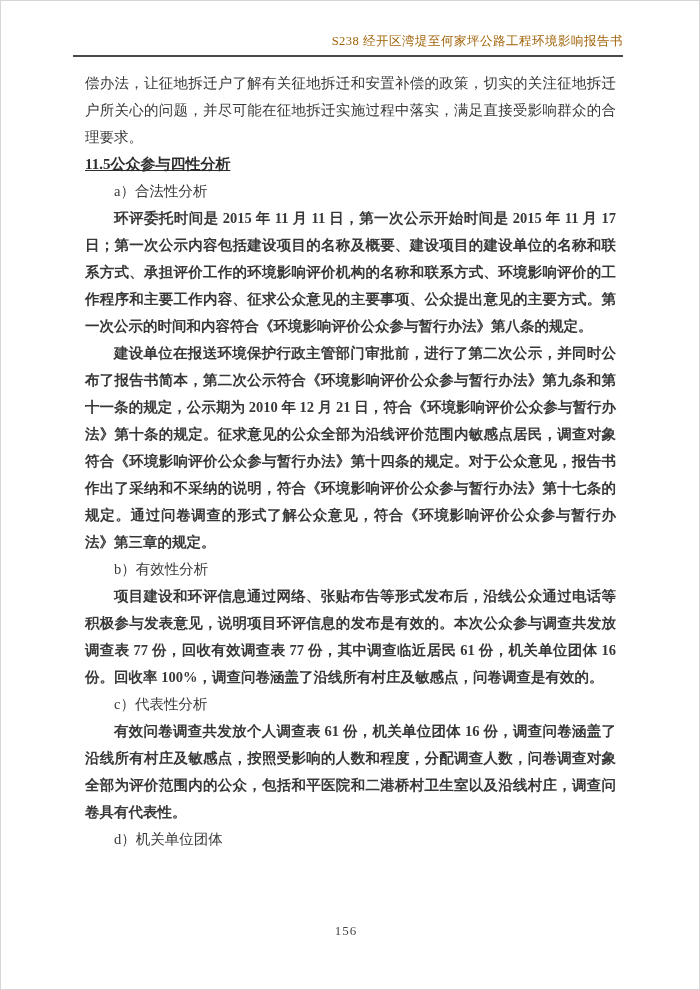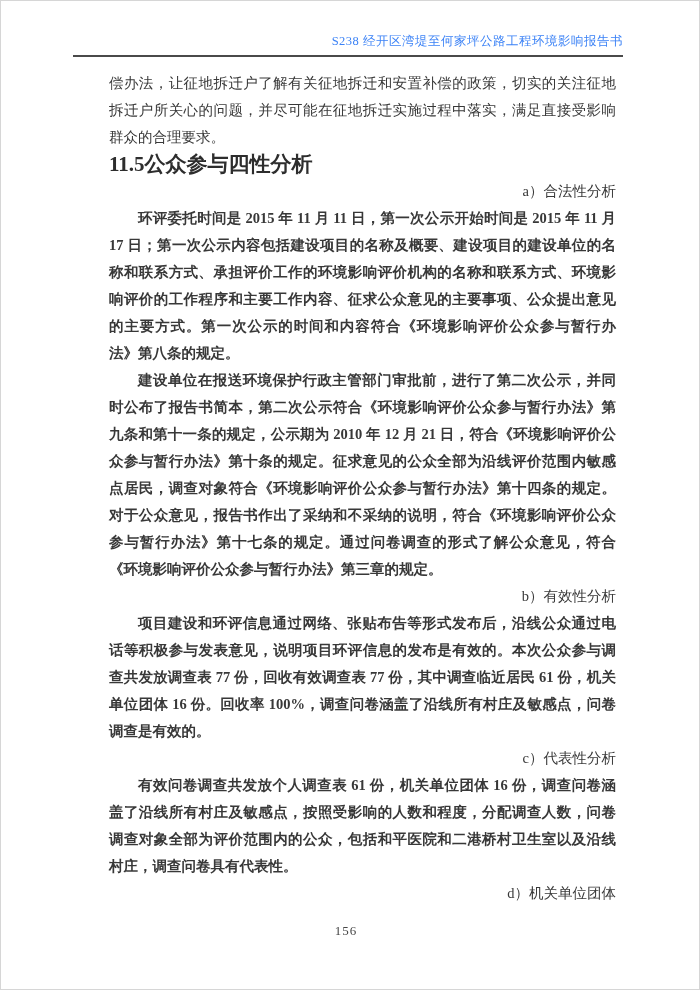--- a/index.html
+++ b/index.html
@@ -18,52 +18,53 @@
     color: #3a3a3a;
     overflow: hidden;
   }
   .header {
     margin: 32px 76px 0 72px;
   }
   .header-title {
     text-align: right;
     font-size: 12.5px;
     letter-spacing: 0.5px;
-    color: #3b82f6;
+    color: #a16207;
     padding-bottom: 5px;
     border-bottom: 2px solid #4a4a4a;
   }
   .body-text {
-    margin: 13px 83px 0 108px;
+    margin: 13px 83px 0 84px;
     font-size: 14.5px;
     line-height: 27px;
     text-align: justify;
     color: #383838;
   }
   .body-text p {
     margin: 0;
   }
   .para {
     text-indent: 2em;
     font-weight: bold;
   }
   .cont {
     text-indent: 0;
   }
   .section-heading {
-    font-size: 21px;
+    font-size: 15px;
     font-weight: bold;
     color: #2d2d2d;
     margin: 7px 0 0 0;
     line-height: 27px;
     text-align: left;
+    text-decoration: underline;
   }
   .sub-label {
     padding-left: 2em;
-    text-align: right;
+    text-align: left;
   }
   .footer {
     position: absolute;
     left: 0;
     right: 8px;
     bottom: 50px;
     text-align: center;
     font-size: 13px;
     color: #464646;
     letter-spacing: 1px;

